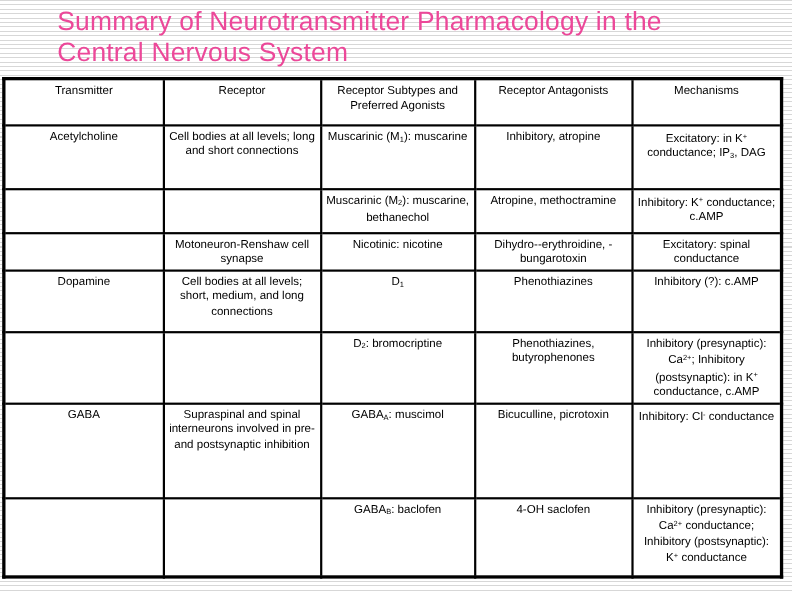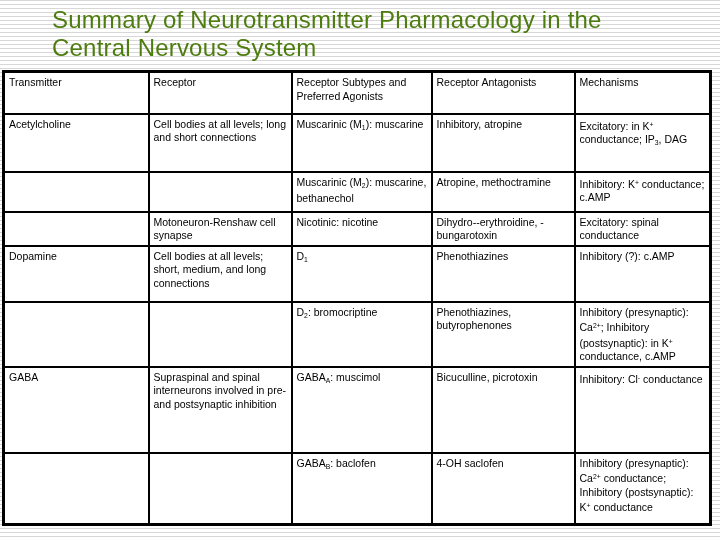--- a/index.html
+++ b/index.html
@@ -18,38 +18,38 @@
   }
 
   .slide-title {
     position: absolute;
     left: 52px;
     top: 6px;
     width: 600px;
     font-size: 24px;
     line-height: 28px;
     letter-spacing: 0.2px;
-    color: #4d7c0f;
+    color: #ec4899;
     font-weight: 400;
   }
 
   table.pharm-table {
     position: absolute;
     left: 2px;
     top: 70px;
     width: 707px;
     border-collapse: collapse;
     table-layout: fixed;
     background: #ffffff;
     border: 3px solid #000;
   }
   table.pharm-table td, table.pharm-table th {
     border: 2px solid #000;
     vertical-align: top;
-    text-align: left;
+    text-align: center;
     padding: 3px 4px 2px 4px;
     font-size: 10.5px;
     line-height: 13.5px;
     font-weight: 400;
     background: #ffffff;
     overflow: hidden;
   }
   table.pharm-table th { font-weight: 400; }
 
   sub { font-size: 0.65em; vertical-align: -0.25em; }

